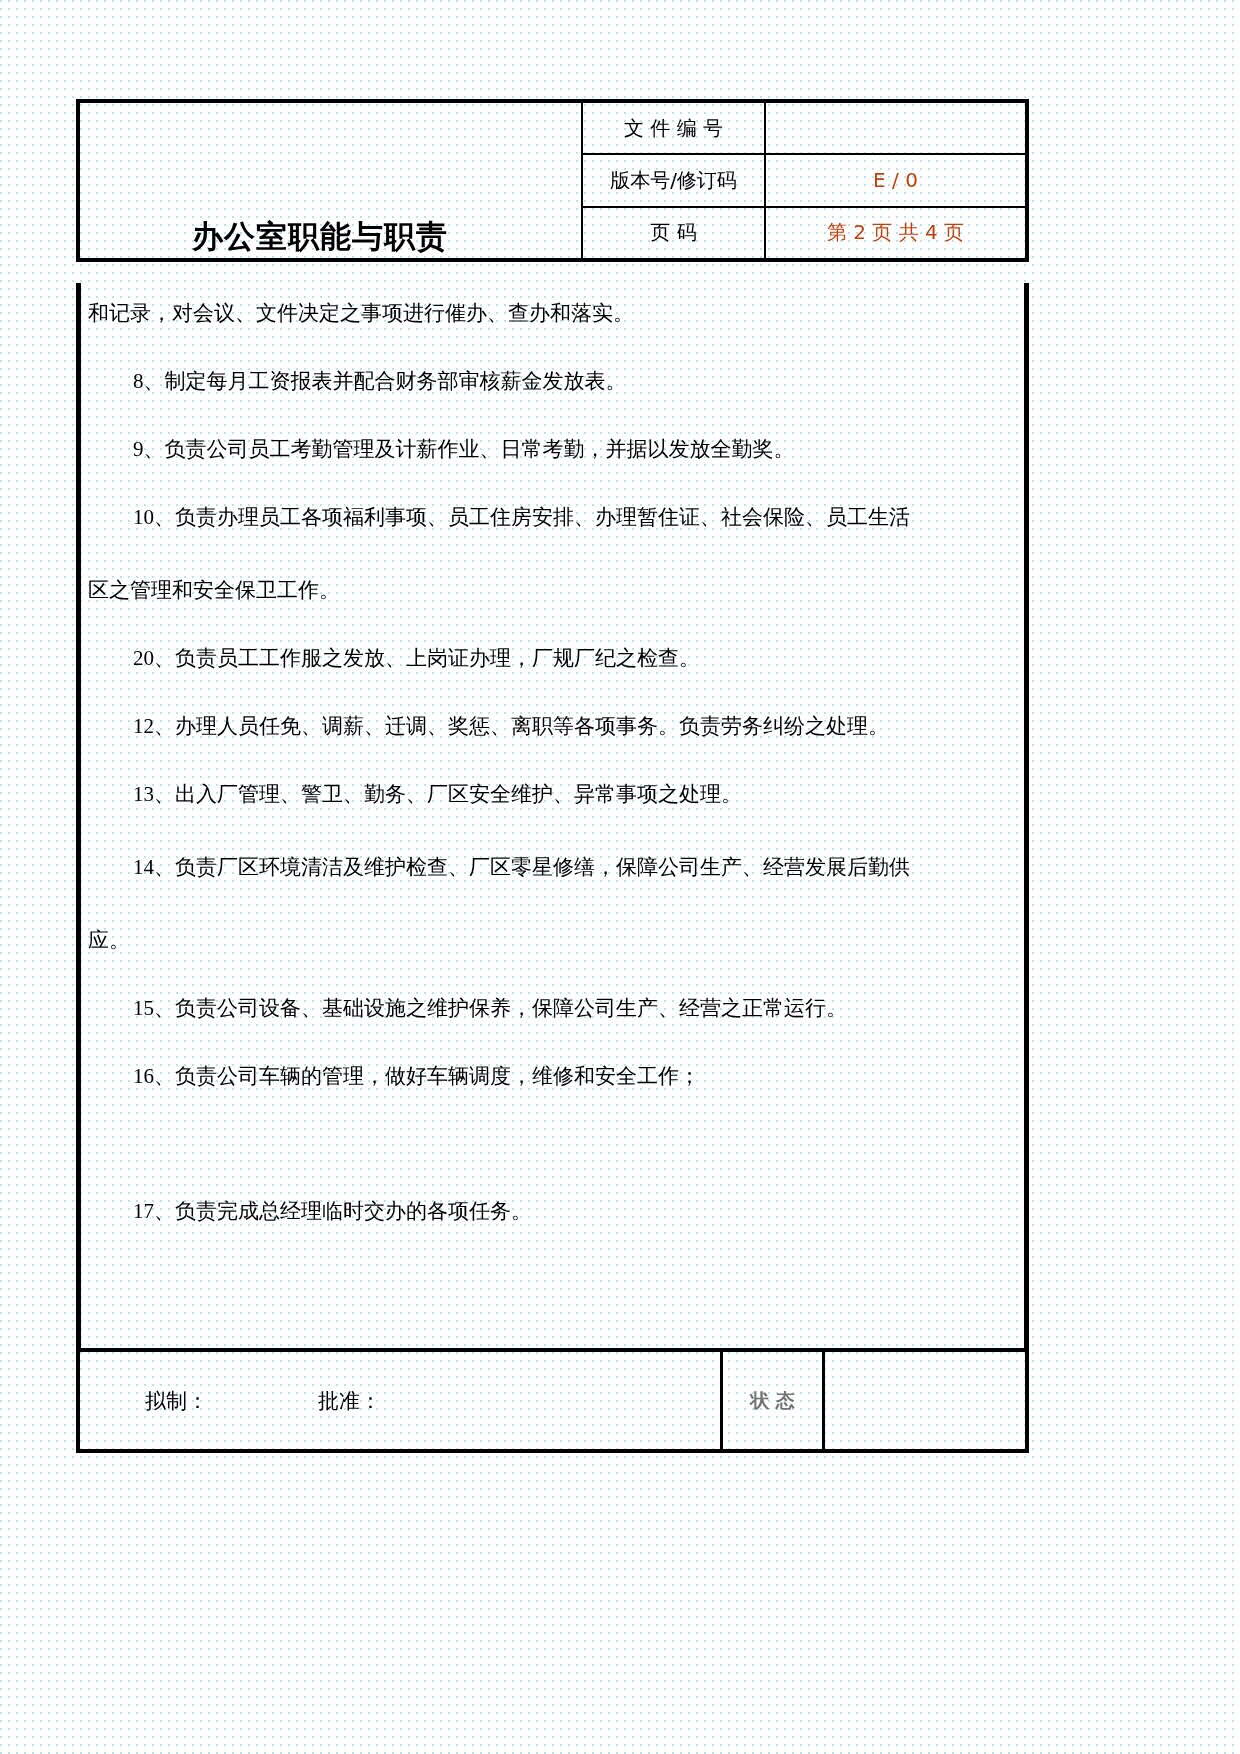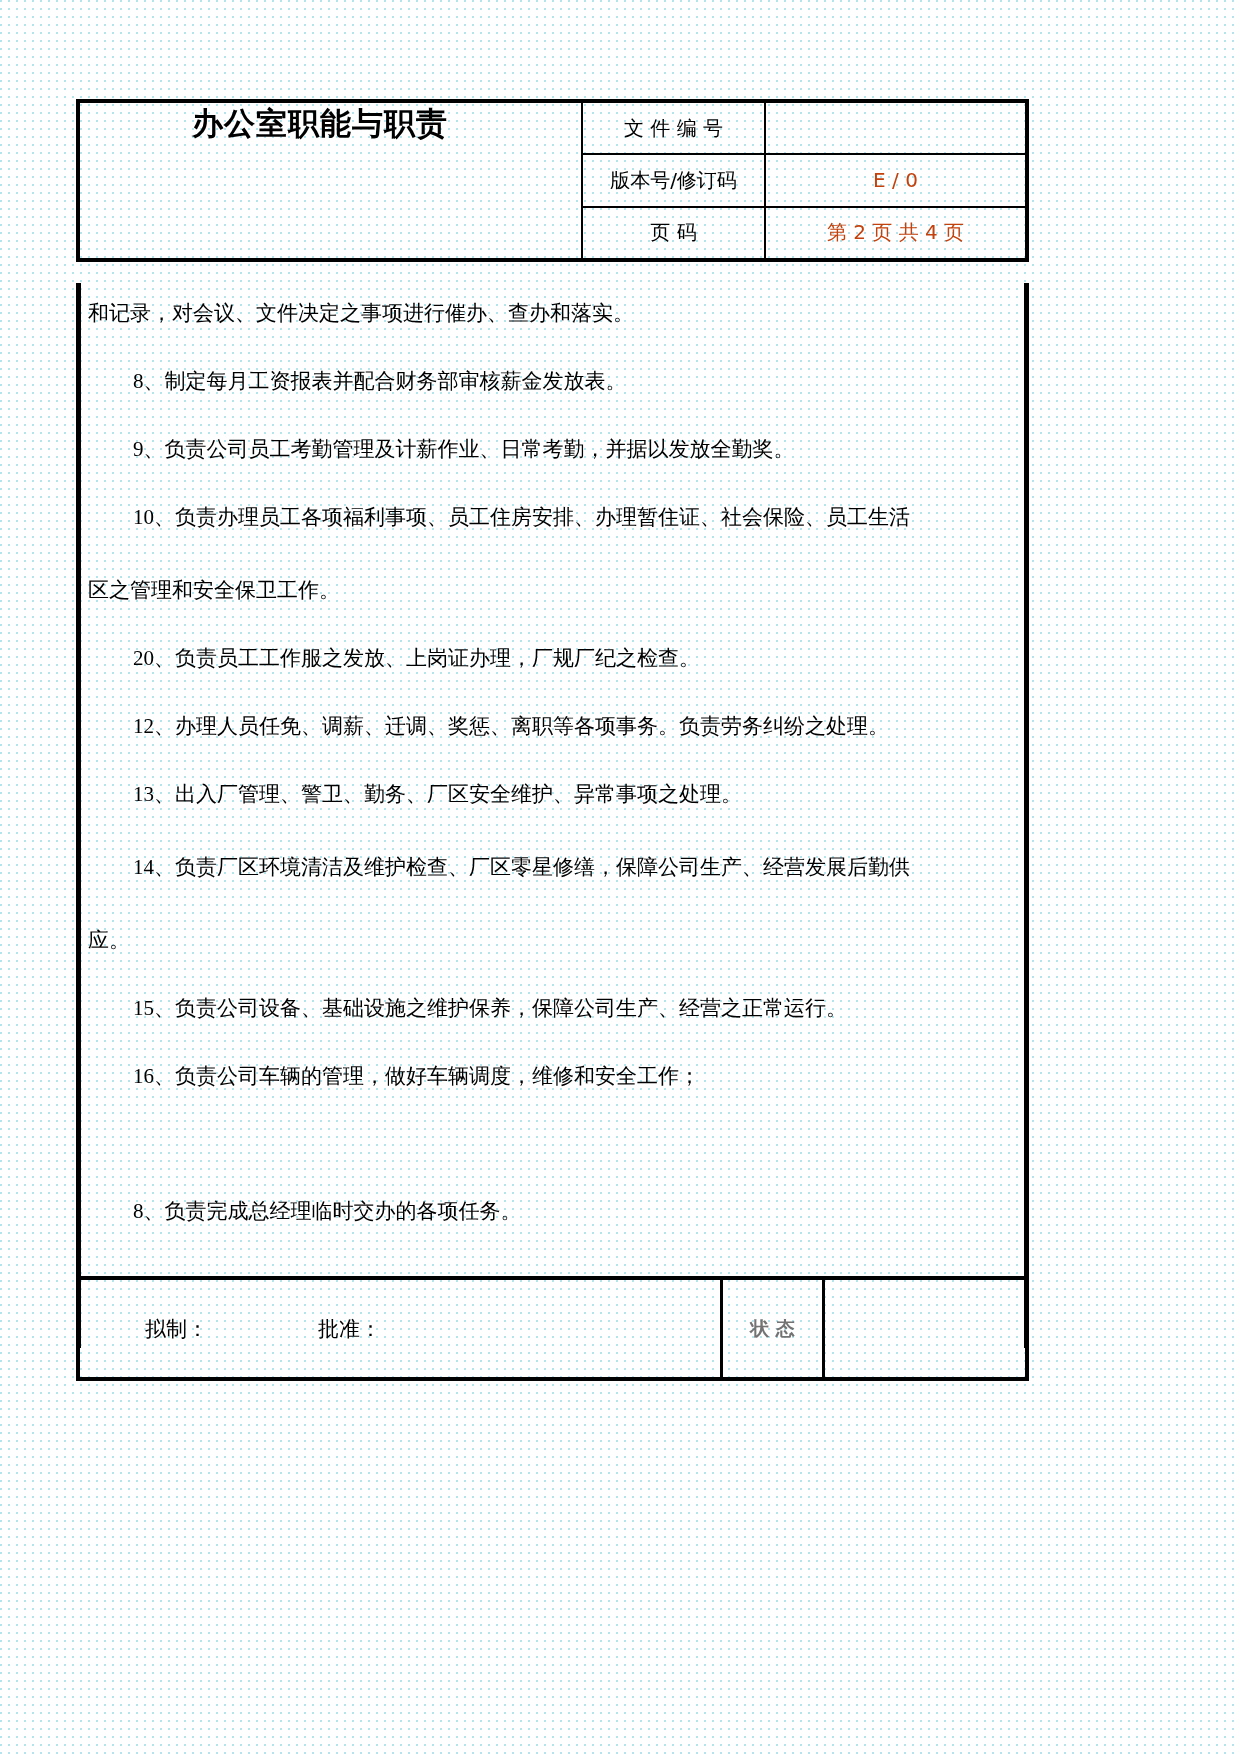--- a/index.html
+++ b/index.html
@@ -41,21 +41,21 @@
     top: 99px;
     width: 953px;
     height: 163px;
     border: 4px solid #000;
     box-sizing: border-box;
     display: flex;
   }
   .header-title-cell {
     width: 480px;
     display: flex;
-    align-items: flex-start;
+    align-items: flex-end;
     justify-content: center;
     box-sizing: border-box;
   }
   .doc-title {
     font-size: 31px;
     font-weight: bold;
     letter-spacing: 1px;
     color: #000;
     white-space: nowrap;
   }
@@ -125,21 +125,21 @@
     white-space: nowrap;
   }
   .para.indent { padding-left: 45px; font-family: Liberation Serif, serif; }
   .para.sp-2 { margin-bottom: 52px; }
   .para.sp-big { margin-bottom: 114px; }
 
   
   .footer-block {
     position: absolute;
     left: 76px;
-    top: 1276px;
+    top: 1348px;
     width: 953px;
     height: 105px;
     border: 4px solid #000;
     box-sizing: border-box;
     display: flex;
   }
   .footer-left {
     flex: 1;
     display: flex;
     align-items: center;
@@ -209,21 +209,21 @@
     <p class="para indent">9、负责公司员工考勤管理及计薪作业、日常考勤，并据以发放全勤奖。</p>
     <p class="para indent sp-2">10、负责办理员工各项福利事项、员工住房安排、办理暂住证、社会保险、员工生活</p>
     <p class="para">区之管理和安全保卫工作。</p>
     <p class="para indent">20、负责员工工作服之发放、上岗证办理，厂规厂纪之检查。</p>
     <p class="para indent">12、办理人员任免、调薪、迁调、奖惩、离职等各项事务。负责劳务纠纷之处理。</p>
     <p class="para indent sp-2">13、出入厂管理、警卫、勤务、厂区安全维护、异常事项之处理。</p>
     <p class="para indent sp-2">14、负责厂区环境清洁及维护检查、厂区零星修缮，保障公司生产、经营发展后勤供</p>
     <p class="para">应。</p>
     <p class="para indent">15、负责公司设备、基础设施之维护保养，保障公司生产、经营之正常运行。</p>
     <p class="para indent sp-big">16、负责公司车辆的管理，做好车辆调度，维修和安全工作；</p>
-    <p class="para indent">8、负责完成总经理临时交办的各项任务。</p>
+    <p class="para indent">17、负责完成总经理临时交办的各项任务。</p>
   </div>
 
   <div class="footer-block">
     <div class="footer-left">
       <div class="footer-field">拟制：</div>
       <div class="footer-field">批准：</div>
     </div>
     <div class="footer-status-label">状  态</div>
     <div class="footer-status-value"></div>
   </div>

